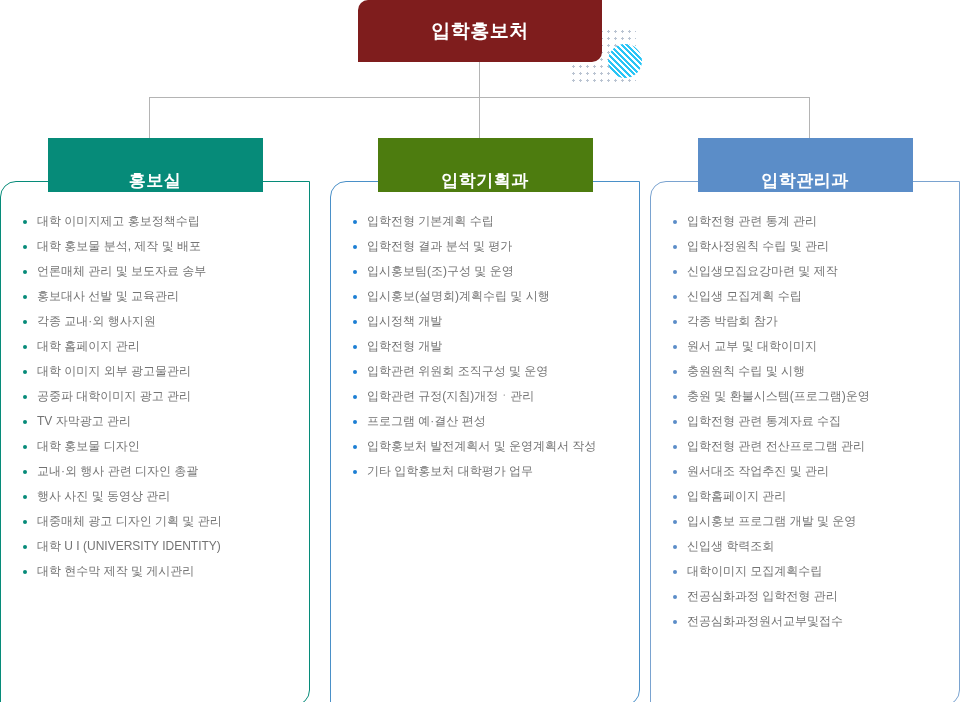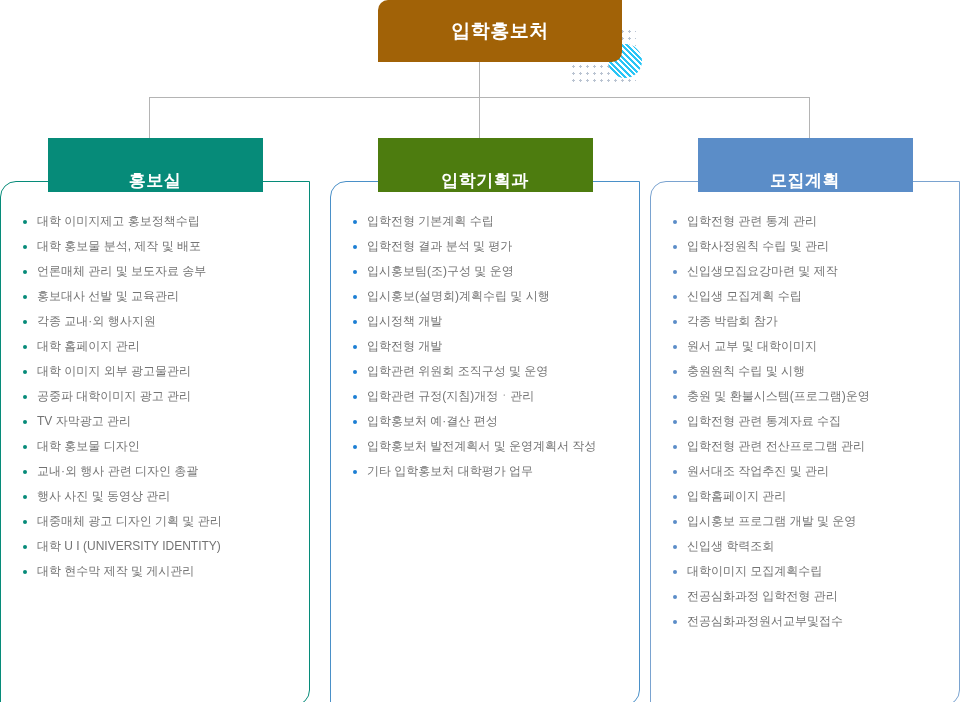--- a/index.html
+++ b/index.html
@@ -20,28 +20,27 @@
     inset: 0;
   }
 
   
   .root-box {
     position: absolute;
     left: 358px;
     top: 0px;
     width: 244px;
     height: 62px;
-    background: #a16207;
+    background: #7f1d1d;
     border-radius: 10px 0 10px 0;
     display: flex;
     align-items: center;
     justify-content: center;
     box-sizing: border-box;
     z-index: 4;
-    margin-left: 20px;
   }
   .root-box .root-label {
     color: #ffffff;
     font-size: 19px;
     font-weight: bold;
     letter-spacing: .5px;
   }
 
   
   .dot-grid {
@@ -209,30 +208,30 @@
     <div class="dept-body">
       <ul class="task-list">
         <li>입학전형 기본계획 수립</li>
         <li>입학전형 결과 분석 및 평가</li>
         <li>입시홍보팀(조)구성 및 운영</li>
         <li>입시홍보(설명회)계획수립 및 시행</li>
         <li>입시정책 개발</li>
         <li>입학전형 개발</li>
         <li>입학관련 위원회 조직구성 및 운영</li>
         <li>입학관련 규정(지침)개정ㆍ관리</li>
-        <li>입학홍보처 예·결산 편성</li>
+        <li>프로그램 예·결산 편성</li>
         <li>입학홍보처 발전계획서 및 운영계획서 작성</li>
         <li>기타 입학홍보처 대학평가 업무</li>
       </ul>
     </div>
   </div>
 
   <div class="col col-3">
     <div class="dept-header">
-      <span class="dept-label">모집계획</span>
+      <span class="dept-label">입학관리과</span>
     </div>
     <div class="dept-body">
       <ul class="task-list">
         <li>입학전형 관련 통계 관리</li>
         <li>입학사정원칙 수립 및 관리</li>
         <li>신입생모집요강마련 및 제작</li>
         <li>신입생 모집계획 수립</li>
         <li>각종 박람회 참가</li>
         <li>원서 교부 및 대학이미지</li>
         <li>충원원칙 수립 및 시행</li>

